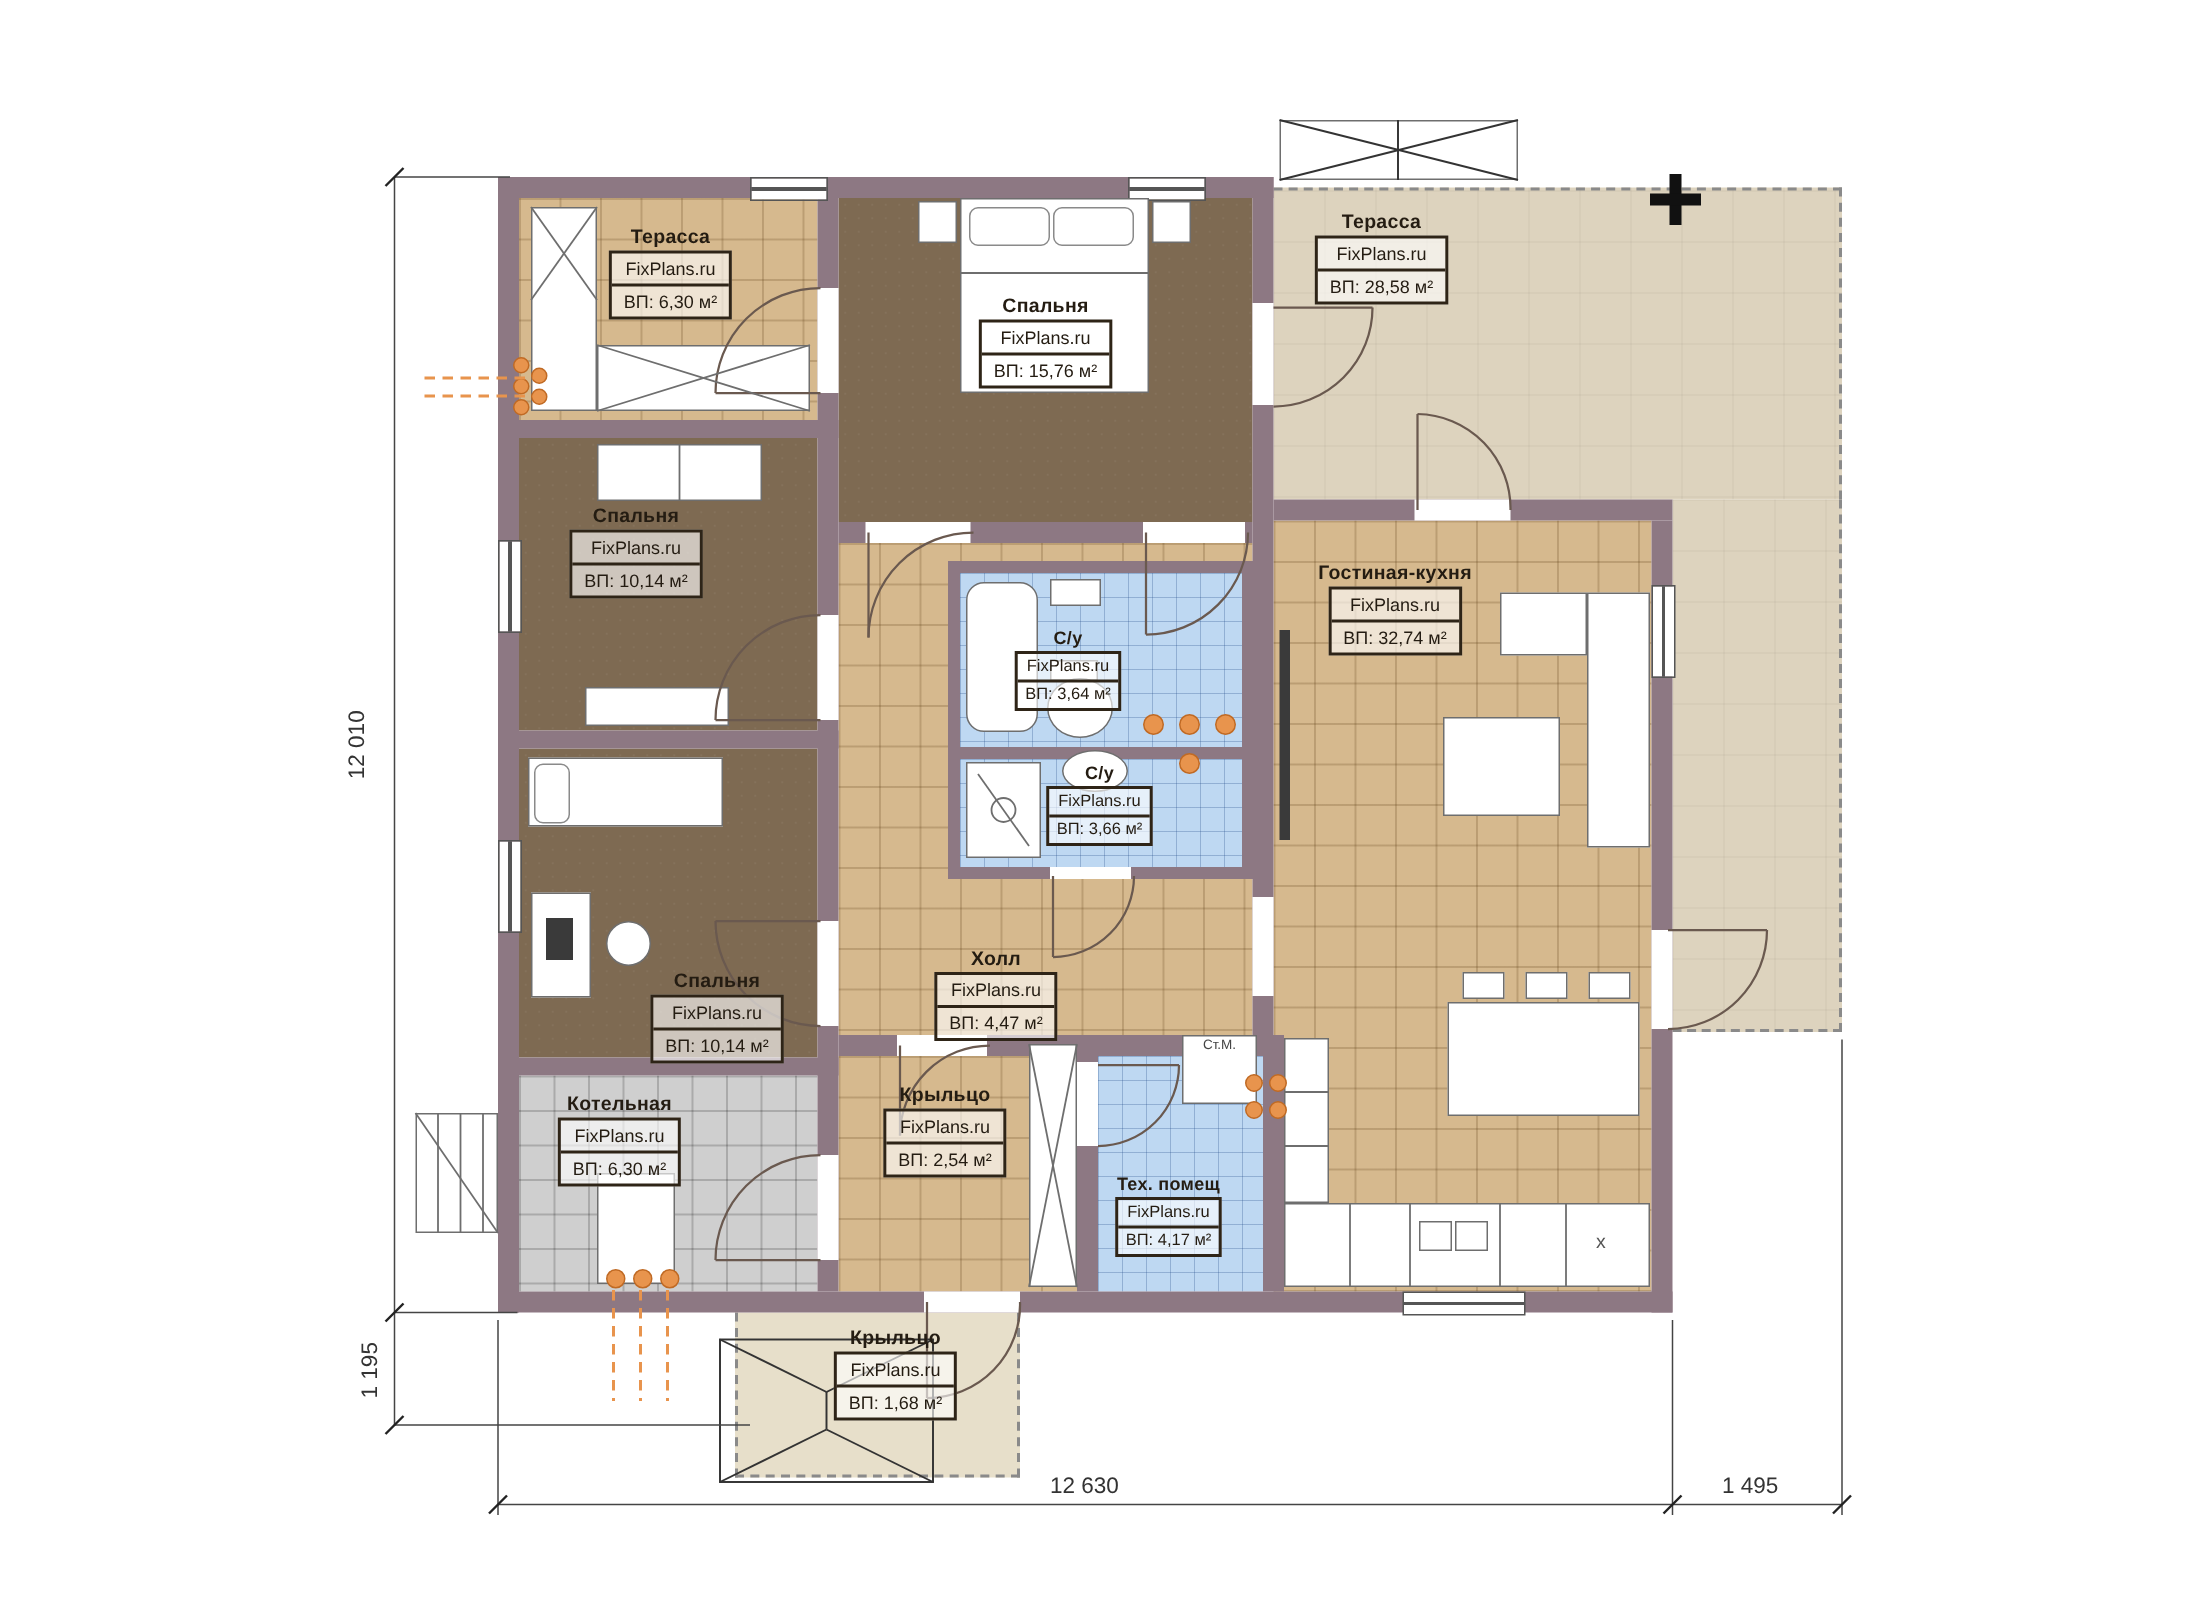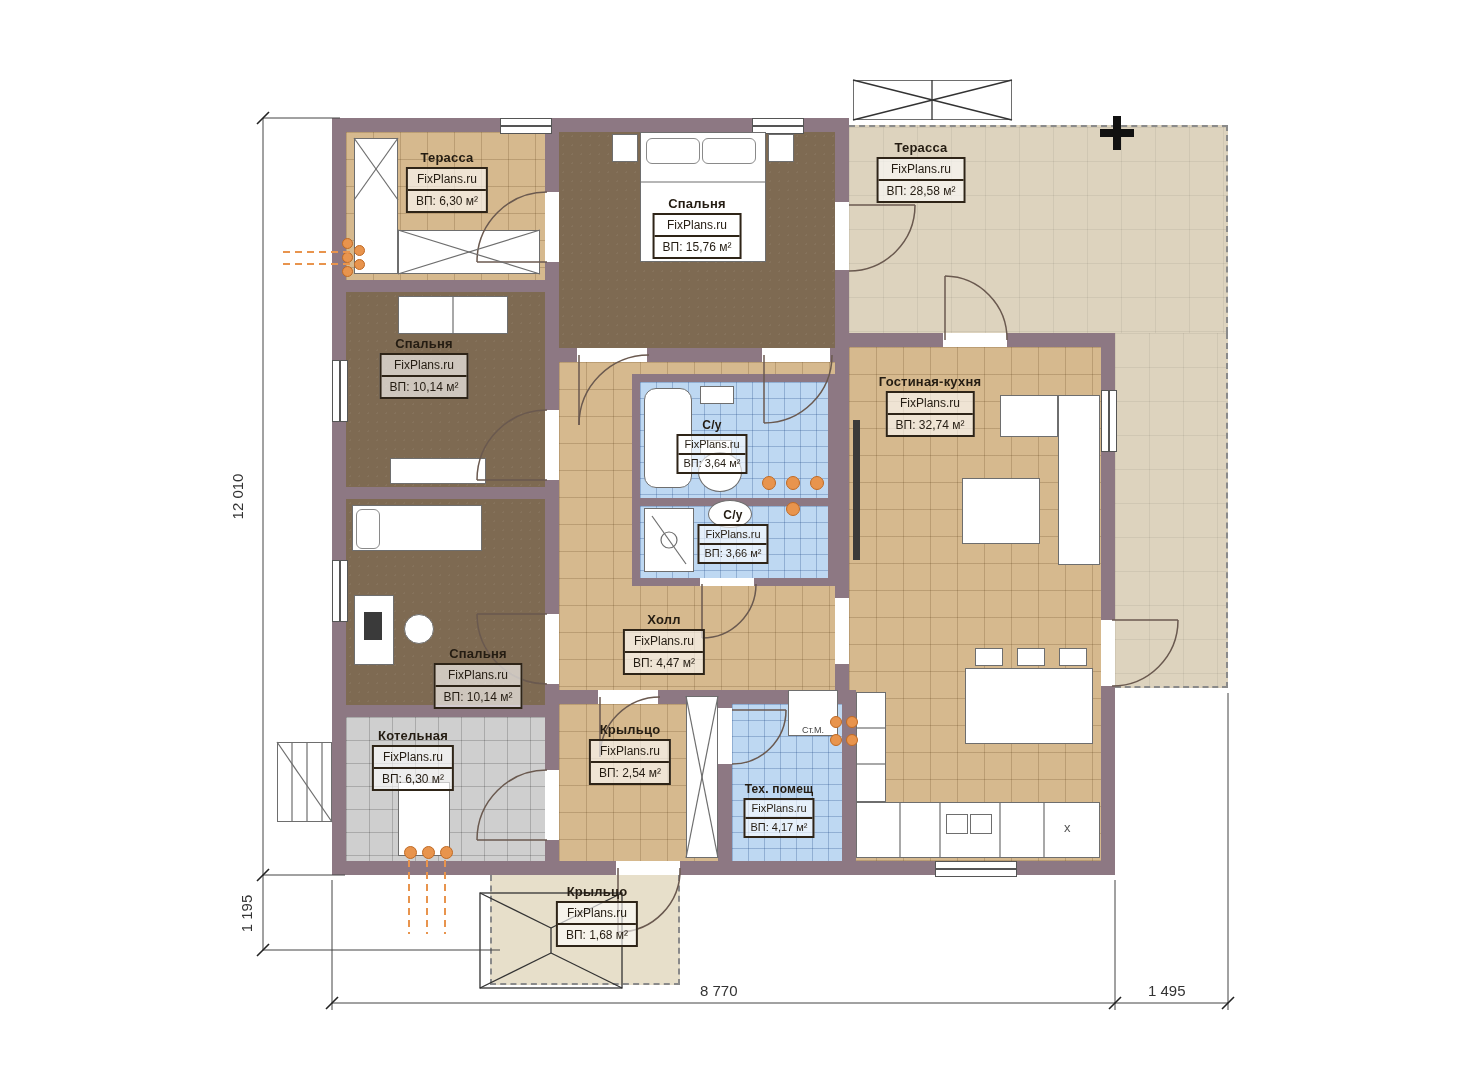--- a/index.html
+++ b/index.html
@@ -47,21 +47,21 @@
     font-size:12px;line-height:1;}
   .label-box .lrow{padding:4px 8px;white-space:nowrap;}
   .label-box .lrow + .lrow{border-top:2px solid #2e2417;}
   .small-label .room-name{font-size:12px;}
   .small-label .label-box{font-size:11px;}
   .small-label .lrow{padding:3px 5px;}
   
   .dim-text{position:absolute;z-index:31;font-size:15px;color:#333;white-space:nowrap;}
   .dim-vert{transform:rotate(-90deg);transform-origin:center;}
   svg.overlay{position:absolute;left:0;top:0;z-index:12;pointer-events:none;}
-  .stm{display:flex;align-items:flex-end;justify-content:center;font-size:9px;color:#444;}
+  .stm{display:flex;align-items:flex-start;justify-content:center;font-size:9px;color:#444;}
   .hob-x{position:absolute;z-index:9;font-size:13px;color:#555;}
   .dashed-terrace{position:absolute;z-index:2;box-sizing:border-box;}
   .cross{position:absolute;background:#111;z-index:11;}
 </style>
 </head>
 <body>
 
 <div class="stage">
 
   <div class="room tile-tan" style="left:346px;top:132px;width:199px;height:148px;"></div>
@@ -313,21 +313,21 @@
   <div class="room-label small-label" style="left:733px;top:508px;">
     <div class="room-name">С/у</div>
     <div class="label-box"><div class="lrow">FixPlans.ru</div>
     <div class="lrow">ВП: 3,66 м²</div></div>
   </div>
   <div class="room-label" style="left:930px;top:374px;">
     <div class="room-name">Гостиная-кухня</div>
     <div class="label-box"><div class="lrow">FixPlans.ru</div>
     <div class="lrow">ВП: 32,74 м²</div></div>
   </div>
-  <div class="room-label" style="left:664px;top:612px;">
+  <div class="room-label" style="left:664px;top:631px;">
     <div class="room-name">Холл</div>
     <div class="label-box"><div class="lrow">FixPlans.ru</div>
     <div class="lrow">ВП: 4,47 м²</div></div>
   </div>
   <div class="room-label" style="left:478px;top:646px;">
     <div class="room-name">Спальня</div>
     <div class="label-box"><div class="lrow">FixPlans.ru</div>
     <div class="lrow">ВП: 10,14 м²</div></div>
   </div>
   <div class="room-label" style="left:413px;top:728px;">
@@ -346,16 +346,16 @@
     <div class="lrow">ВП: 4,17 м²</div></div>
   </div>
   <div class="room-label" style="left:597px;top:884px;">
     <div class="room-name">Крыльцо</div>
     <div class="label-box"><div class="lrow">FixPlans.ru</div>
     <div class="lrow">ВП: 1,68 м²</div></div>
   </div>
 
   <div class="dim-text dim-vert" style="left:215px;top:488px;">12 010</div>
   <div class="dim-text dim-vert" style="left:228px;top:905px;">1 195</div>
-  <div class="dim-text" style="left:700px;top:982px;">8 770</div>
+  <div class="dim-text" style="left:700px;top:982px;">12 630</div>
   <div class="dim-text" style="left:1148px;top:982px;">1 495</div>
 
 </div>
 
 </body></html>

